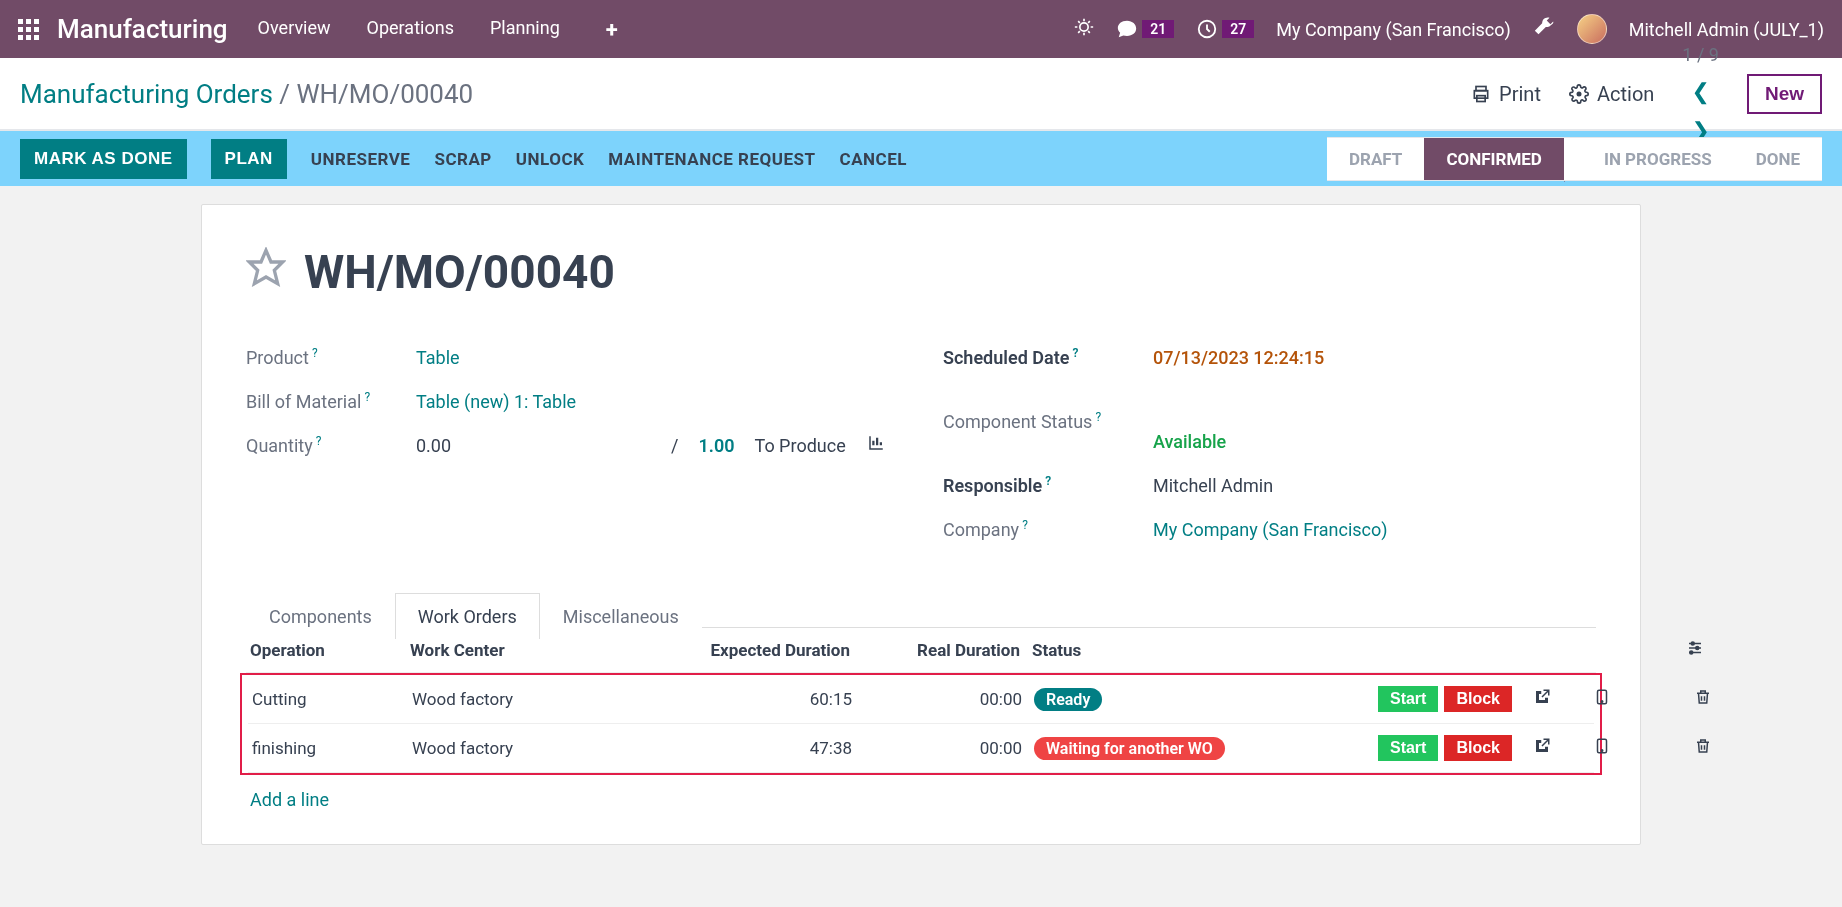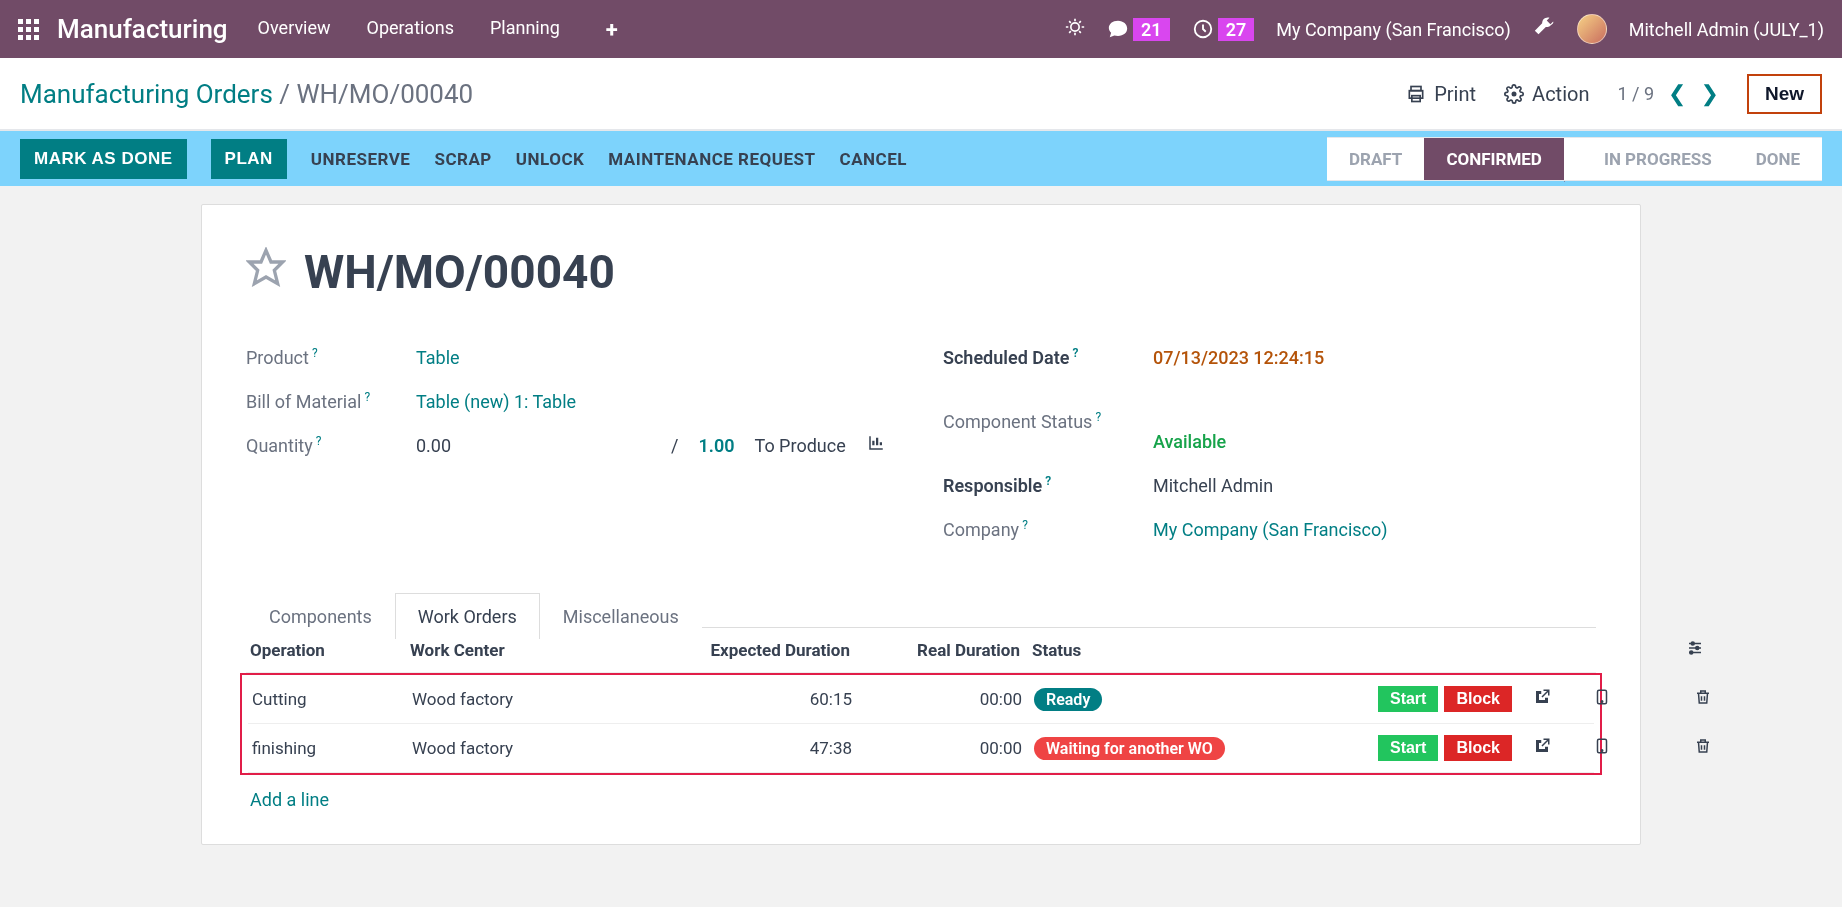--- a/index.html
+++ b/index.html
@@ -8,33 +8,33 @@
   
   .topbar { background: #714b67; color: #fff; height: 58px; display: flex; align-items: center; padding: 0 18px; }
   .apps-icon { display: grid; grid-template-columns: repeat(3, 5px); grid-gap: 3px; margin-right: 18px; }
   .apps-icon span { width: 5px; height: 5px; background: #fff; }
   .app-title { font-size: 26px; font-weight: 500; margin-right: 30px; }
   .nav-menu { display: flex; gap: 36px; }
   .nav-menu a { color: #fff; text-decoration: none; font-size: 18px; }
   .plus-icon { font-size: 22px; font-weight: bold; margin-left: 10px; color: #fff; }
   .topbar-right { margin-left: auto; display: flex; align-items: center; gap: 22px; font-size: 18px;}
   .badge-wrap { display:flex; align-items:center; gap:4px; color:#fff;}
-  .badge { background: #d946ef; color: #fff; padding: 1px 8px; font-size: 18px; font-weight:600; }
+  .badge { background: #701a75; color: #fff; padding: 1px 8px; font-size: 14px; font-weight:600; }
   .wrench-icon svg { width:22px; height:22px; }
   .avatar { width:30px; height:30px; border-radius:50%; background: linear-gradient(135deg,#f6d186,#c96d5e); display:inline-block; border:1px solid rgba(255,255,255,0.5);}
   
   
   .controlbar { background:#fff; height:72px; border-bottom:1px solid #e5e7eb; display:flex; align-items:center; padding:0 20px; }
   .breadcrumb { font-size: 26px; color:#6b7280; }
   .breadcrumb a { color:#017e84; text-decoration:none; }
   .controlbar-right{ margin-left:auto; display:flex; align-items:center; gap:28px;}
   .ctrl-link { display:flex; align-items:center; gap:8px; color:#374151; font-size:20px; cursor:pointer;}
-  .pager { display:flex; align-items:center; gap:14px; font-size:18px; color:#6b7280;}
+  .pager { display:flex; align-items:center; gap:14px; font-size:18px; color:#6b7280;flex-direction:column;}
   .pager .arrow{ color:#017e84; font-size:22px; }
-  .new-btn { border:2px solid #c2410c; color:#0f172a; background:#fff; padding:7px 16px; font-size:19px; font-weight:600; }
+  .new-btn { border:2px solid #701a75; color:#701a75; background:#fff; padding:7px 16px; font-size:19px; font-weight:600; }
   
   
   .actionbar { background:#7dd3fc; height:56px; display:flex; align-items:center; padding:0 20px; gap:24px; border-top:1px solid #e5e7eb;}
   .btn-primary { background:#017e84; color:#fff; border:none; padding:10px 14px; font-size:17px; font-weight:700; letter-spacing:0.5px;}
   .btn-link { color:#374151; font-size:17px; font-weight:700; letter-spacing:0.5px; cursor:pointer;}
   .statusbar { margin-left:auto; display:flex; }
   .status-step { padding:0 22px; height:44px; display:flex; align-items:center; color:#9ca3af; font-size:17px; font-weight:700; position:relative; background:#fff; border-top:1px solid #e5e7eb; border-bottom:1px solid #e5e7eb;}
   .status-step.active { background:#714b67; color:#fff; }
   .status-step.active::after{ content:""; position:absolute; right:-22px; top:0; border-left:22px solid #714b67; border-top:22px solid transparent; border-bottom:22px solid transparent;}
   

